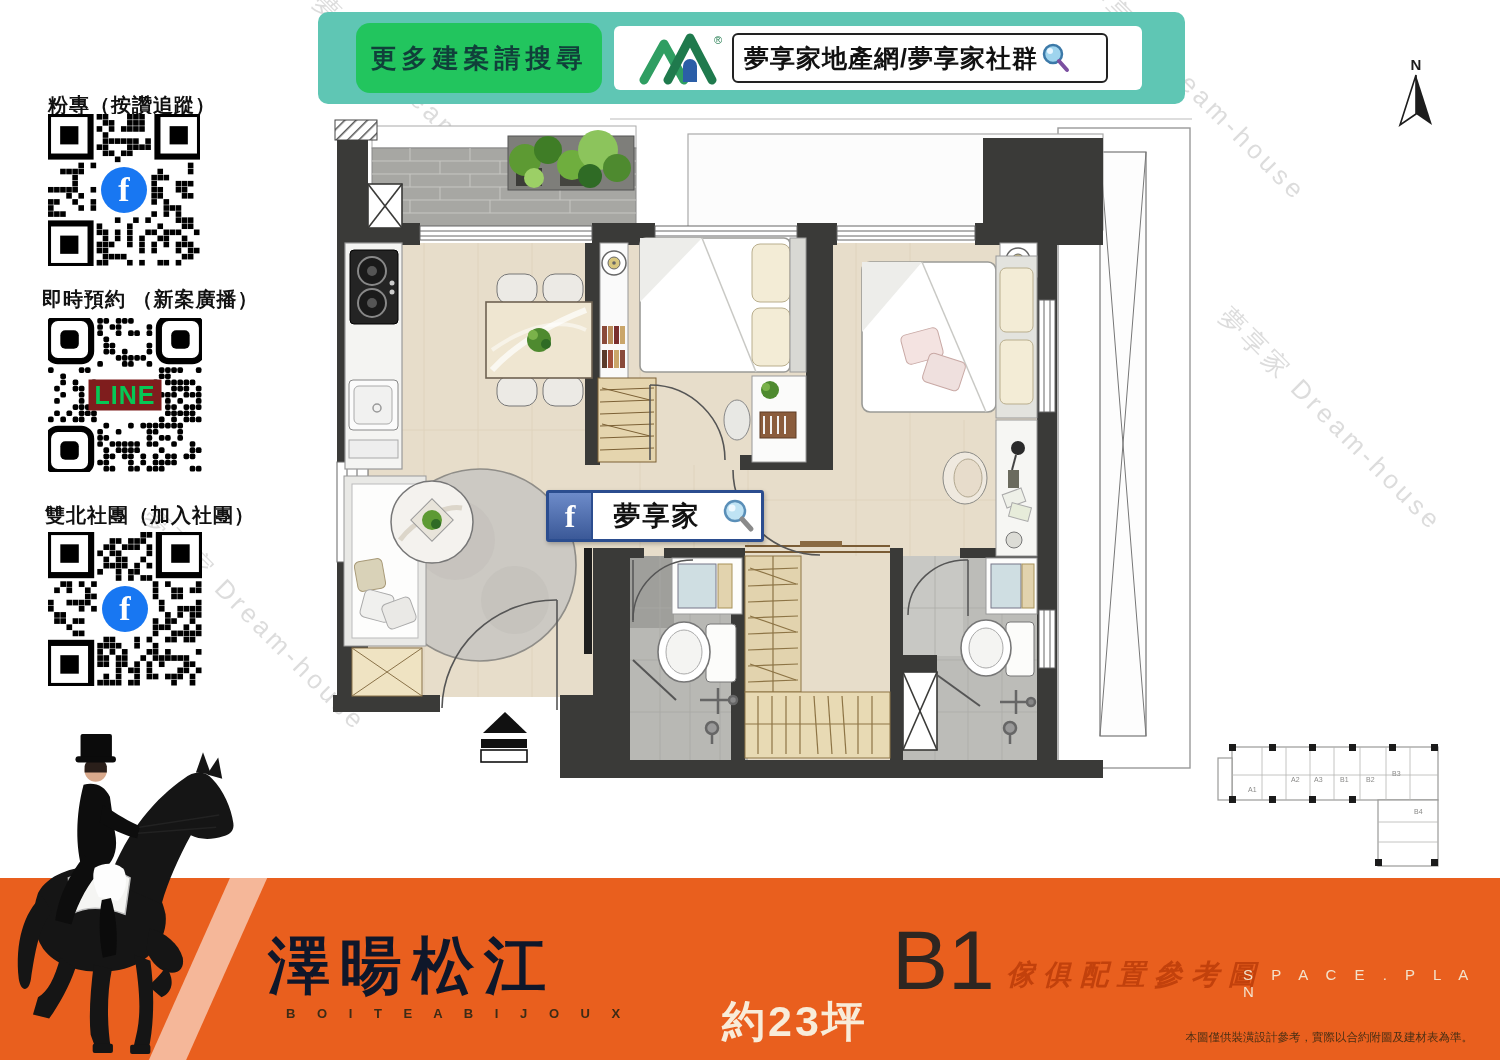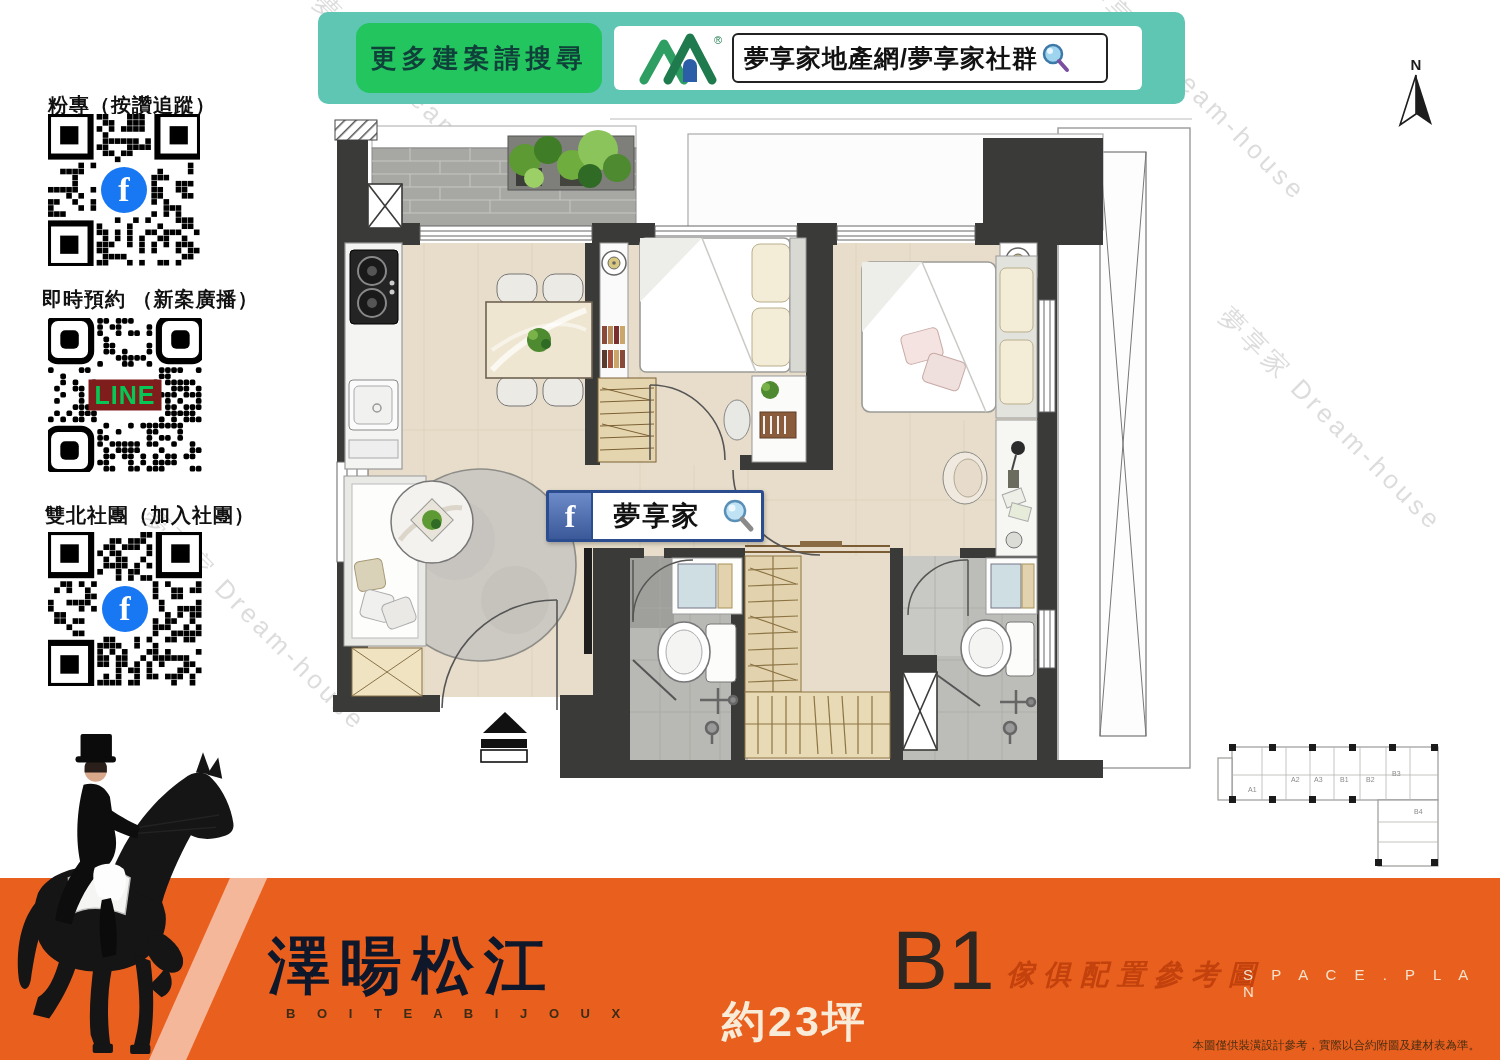--- a/index.html
+++ b/index.html
@@ -36,21 +36,21 @@
   .fb-bar .txt{flex:1;text-align:center;font-size:27px;font-weight:bold;color:#111;letter-spacing:2px;}
 
   
   .orange{left:0;top:878px;width:1500px;height:182px;background:#e95f1e;}
   .title{left:268px;top:924px;font-size:62px;font-weight:bold;color:#0f172a;letter-spacing:10px;}
   .subtitle{left:286px;top:1006px;font-size:13px;font-weight:bold;color:#3d2b16;letter-spacing:9px;}
   .area{left:722px;top:946px;font-size:43px;font-weight:bold;color:#f8ecd9;letter-spacing:3px;margin-top:47px;}
   .unit{left:892px;top:912px;font-size:84px;font-weight:400;color:#2e2621;}
   .caption{left:1006px;top:956px;font-size:28px;font-weight:bold;color:#c2410c;letter-spacing:9px;font-style:italic;}
   .caption-en{left:1243px;top:966px;font-size:15px;color:#f3e3cc;letter-spacing:7px;}
-  .disclaimer{right:20px;top:1030px;font-size:11.5px;color:#4a2f14;margin-top:8px;}
+  .disclaimer{right:27px;top:1030px;font-size:11.5px;color:#4a2f14;}
 
   
   .north{left:1392px;top:56px;width:48px;text-align:center;color:#1d1d1d;}
   .north .n{font-size:15px;font-weight:bold;}
   .wm{position:absolute;font-size:26px;letter-spacing:4px;white-space:nowrap;
       color:rgba(140,140,140,.30);transform:rotate(45deg);transform-origin:left top;pointer-events:none;}
   .wm.big{font-size:34px;color:rgba(150,150,150,.22);}
   .wm.white{color:rgba(255,255,255,.32);}
   .wedge{left:236px;top:868px;width:34px;height:262px;background:rgba(255,255,255,.55);
          transform:rotate(24deg);transform-origin:center top;}

